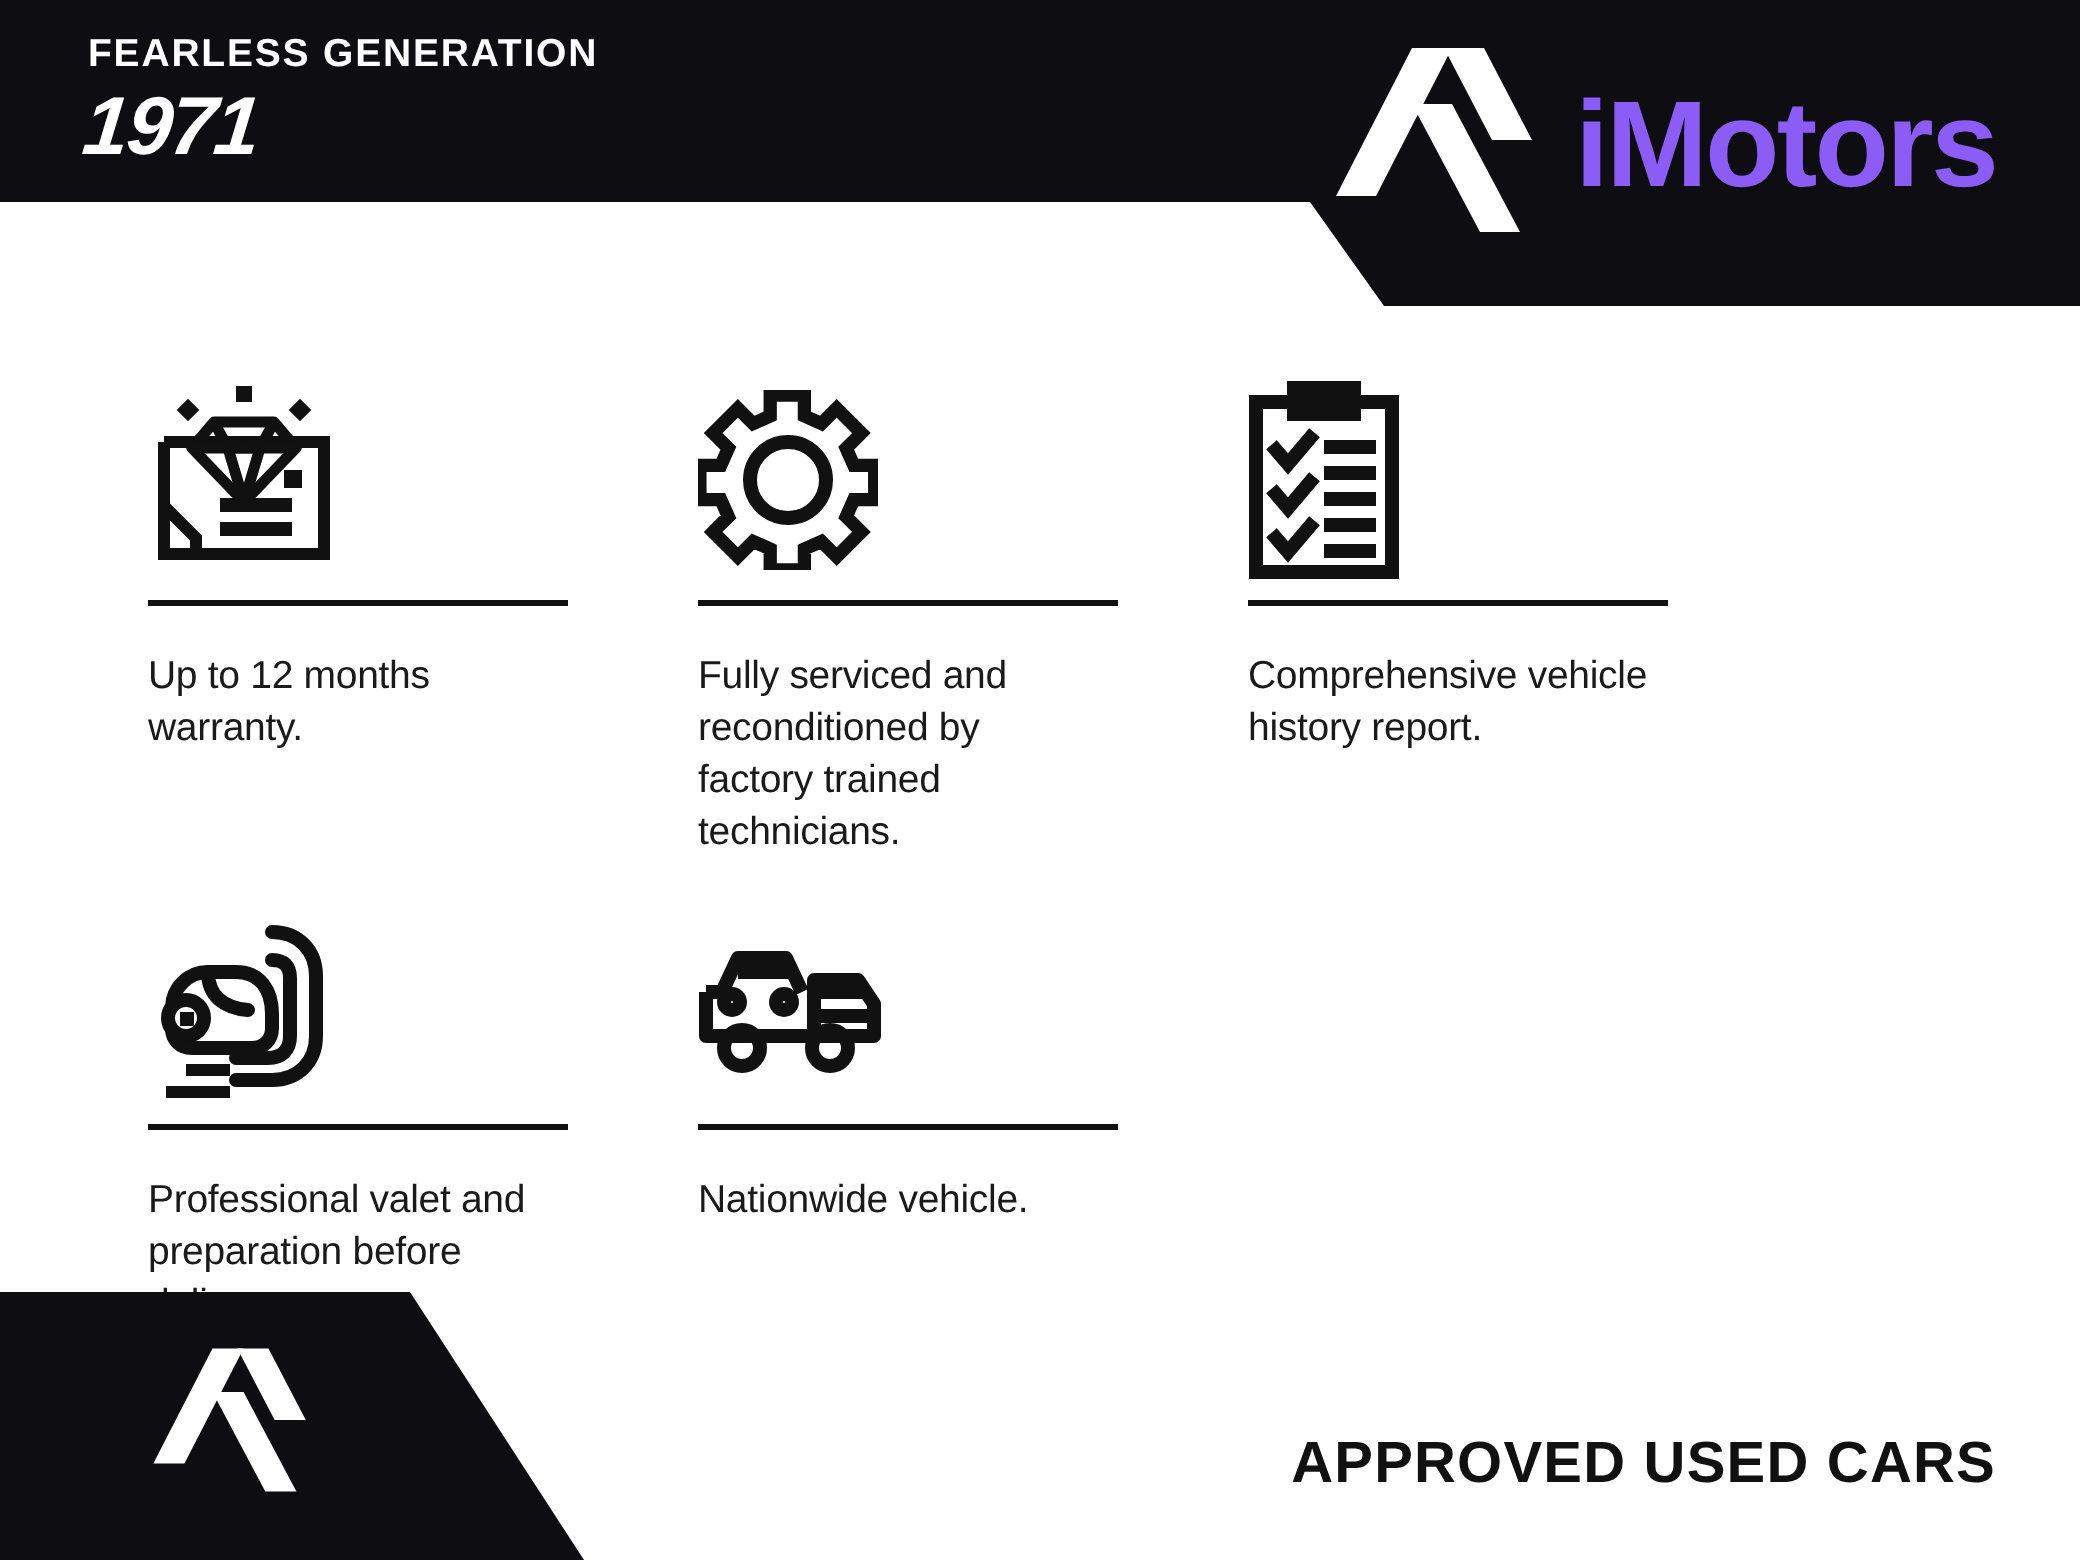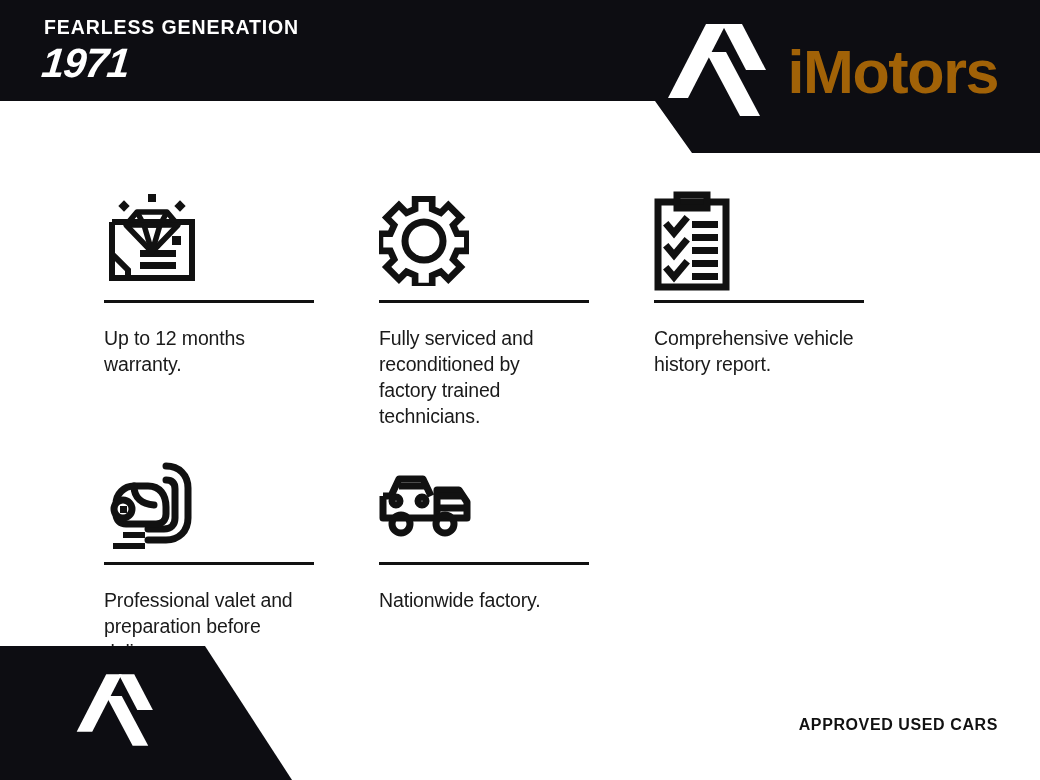--- a/index.html
+++ b/index.html
@@ -51,21 +51,21 @@
 
   .brand-right {
     position:absolute;
     right:42px; top:24px;
     display:flex;
     align-items:center;
     gap:18px;
   }
   .imotors-mark { display:block; }
   .imotors-word {
-    color:#a16207;
+    color:#8b5cf6;
     font-size:61px;
     font-weight:bold;
     letter-spacing:-1.4px;
     line-height:1;
     white-space:nowrap;
   }
 
   
   .features {
     position:absolute;
@@ -74,21 +74,21 @@
   }
   .feature-row {
     position:relative;
     display:flex;
   }
   .feature-cell {
     position:relative;
     width:283px;
     padding-left:0;
   }
-  .feature-cell.col1 { margin-left:104px; }
+  .feature-cell.col1 { margin-left:74px; }
   .feature-cell.col2 { margin-left:-8px; }
   .feature-cell.col3 { margin-left:-8px; }
 
   .icon-box {
     height:115px;
     display:flex;
     align-items:center;
     justify-content:flex-start;
   }
   .rule {
@@ -119,21 +119,21 @@
     -webkit-clip-path:polygon(0 0, 205px 0, 292px 134px, 0 134px);
   }
   .footer-mark {
     position:absolute;
     left:72px; top:672px;
   }
   .footer-tagline {
     position:absolute;
     right:42px; top:716px;
     color:#111111;
-    font-size:16px;
+    font-size:29px;
     font-weight:bold;
     letter-spacing:0.6px;
     white-space:nowrap;
   }
 </style>
 </head>
 <body>
 
 <div id="page">
 
@@ -274,21 +274,21 @@
                 <path d="M20,20 L46,20"></path>
                 <circle cx="22" cy="58" r="9"></circle>
                 <circle cx="66" cy="58" r="9"></circle>
                 <circle cx="17" cy="35" r="4"></circle>
                 <circle cx="43" cy="35" r="4"></circle>
               </g>
             </svg>
           </span>
         </div>
         <div class="rule"></div>
-        <div class="feature-text">Nationwide factory.</div>
+        <div class="feature-text">Nationwide vehicle.</div>
       </div>
 
       <div class="feature-cell col3"></div>
     </div>
   </div>
 
   <div class="footer-shape"></div>
   <span class="footer-mark">
     <svg width="84" height="76" viewBox="0 0 108 92" aria-hidden="true">
       <polygon points="44,0 64,0 26,74 6,74" fill="#ffffff"></polygon>

